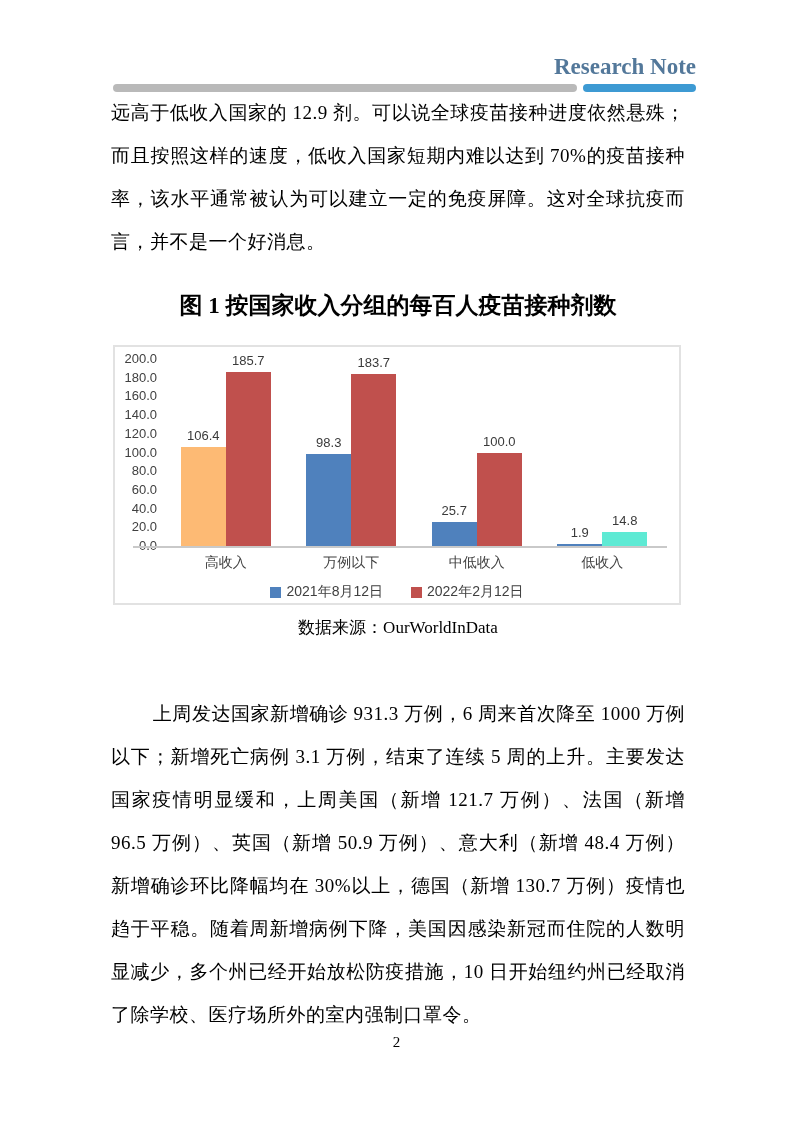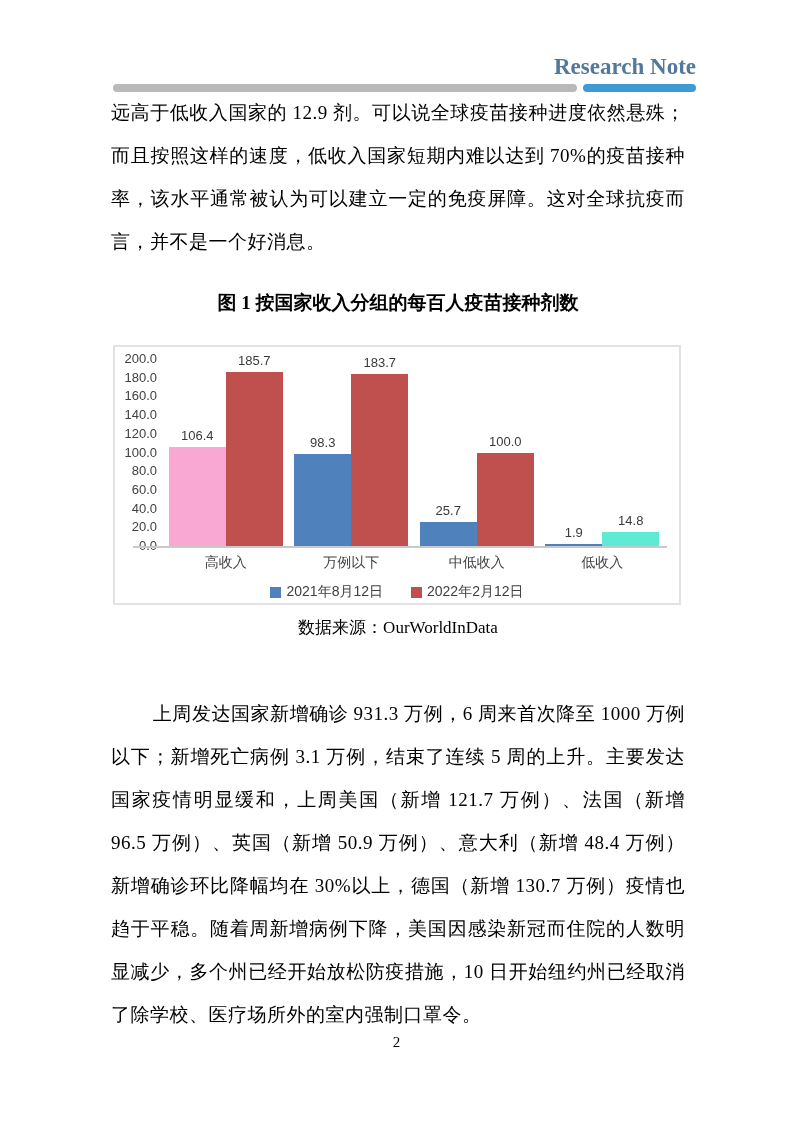--- a/index.html
+++ b/index.html
@@ -21,42 +21,42 @@
   .body {
     position:absolute; left:111px; width:574px; margin:0;
     font-size:19px; line-height:43px; text-align:justify; text-justify:inter-ideograph;
     letter-spacing:0.5px;
   }
   .p1 { top:91px; }
   .p2 { top:692px; text-indent:2.2em; }
   
   .fig-title {
     position:absolute; top:290px; left:111px; width:574px; margin:0;
-    text-align:center; font-size:19px; font-weight:bold;
+    text-align:center; font-size:23px; font-weight:bold;
   }
   .chart-box {
     position:absolute; left:113px; top:345px; width:568px; height:260px;
     border:2px solid #e2e2e2; background:#fff; box-sizing:border-box;
     font-family:"Liberation Sans","DejaVu Sans",sans-serif; color:#404040;
   }
   .ytick {
     position:absolute; left:0; width:42px; text-align:right;
     font-size:13px; line-height:16px; color:#404040;
   }
   .axis-line { position:absolute; left:18px; right:12px; top:199px; height:2px; background:#c9c9c9; }
   .groups {
     position:absolute; left:48px; top:0; width:502px; height:199px;
     display:flex;
   }
   .slot { flex:1 1 0; position:relative; }
   .pair {
     position:absolute; bottom:0; left:50%; transform:translateX(-50%);
     display:flex; align-items:flex-end;
   }
-  .bar { width:57px; position:relative; }
+  .bar { width:45px; position:relative; }
   .vlabel {
     position:absolute; bottom:calc(100% + 4px); left:50%; transform:translateX(-50%);
     width:64px; text-align:center; font-size:13px; color:#3a3a3a; white-space:nowrap;
   }
   .cat {
     position:absolute; top:calc(100% + 8px); left:0; width:100%;
     text-align:center; font-size:14px; color:#404040; white-space:nowrap;
   }
   .legend {
     position:absolute; left:0; right:0; top:236px;
@@ -99,21 +99,21 @@
       <div class="ytick" style="top: 97.5px;">100.0</div>
       <div class="ytick" style="top: 78.8px;">120.0</div>
       <div class="ytick" style="top: 60.1px;">140.0</div>
       <div class="ytick" style="top: 41.4px;">160.0</div>
       <div class="ytick" style="top: 22.7px;">180.0</div>
       <div class="ytick" style="top: 4px;">200.0</div>
       <div class="axis-line" style="background: rgb(201, 201, 201);"></div>
       <div class="groups">
         <div class="slot">
           <div class="pair">
-            <div class="bar" style="height: 99.484px; background: #f9a8d4;">
+            <div class="bar" style="height: 99.484px; background: #fdba74;">
               <div class="vlabel">106.4</div>
             </div>
             <div class="bar" style="height: 173.63px; background: rgb(192, 80, 77);">
               <div class="vlabel">185.7</div>
             </div>
           </div>
           <div class="cat">高收入</div>
         </div>
         <div class="slot">
           <div class="pair">

